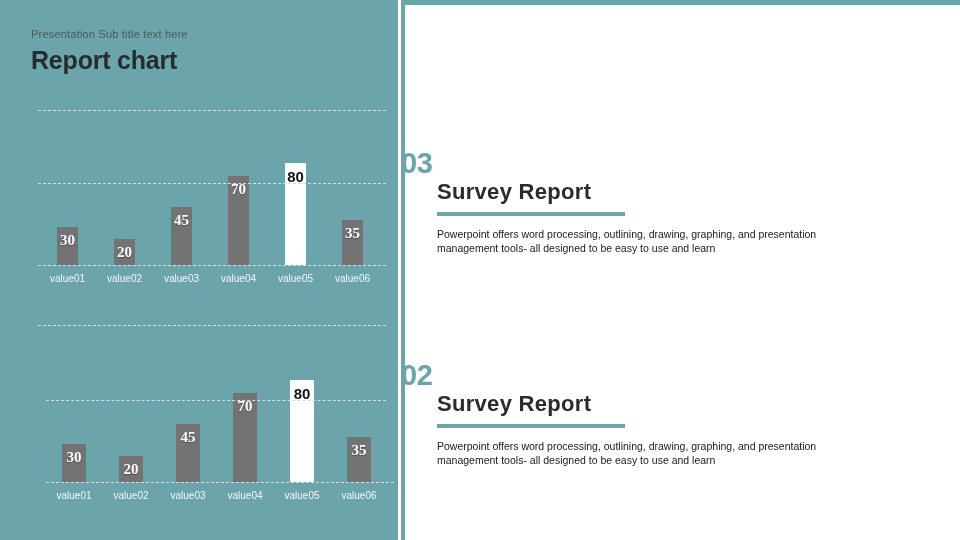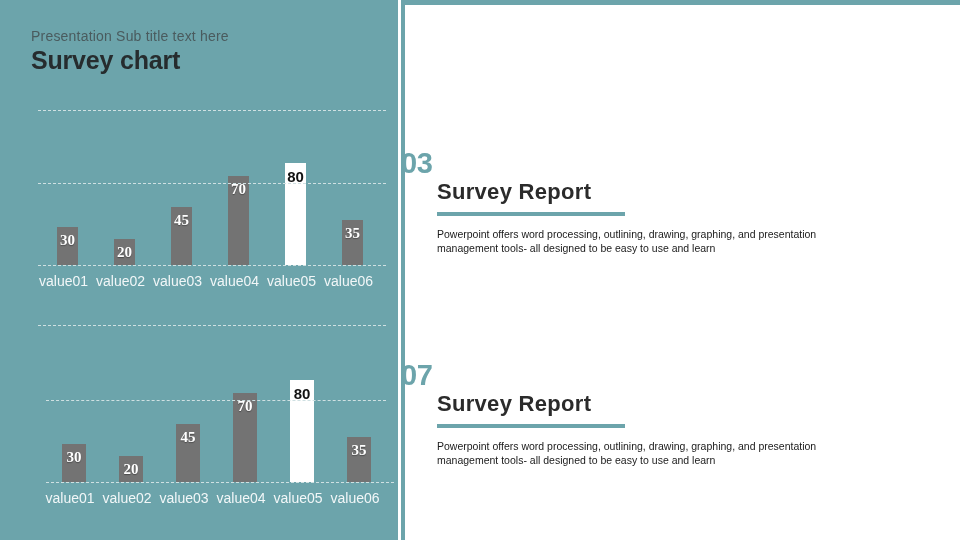--- a/index.html
+++ b/index.html
@@ -20,21 +20,21 @@
     position: absolute;
     left: 0; top: 0;
     width: 398px;
     height: 540px;
     background: #6ca4ab;
   }
 
   .subtitle {
     position: absolute;
     left: 31px; top: 28px;
-    font-size: 14px;
+    font-size: 11px;
     color: #4a5b5e;
     letter-spacing: 0.2px;
     white-space: nowrap;
   }
   .title {
     position: absolute;
     left: 31px; top: 46px;
     font-size: 25px;
     font-weight: bold;
     color: #262c2e;
@@ -82,21 +82,22 @@
     line-height: 1;
   }
   .bar.highlight .bar-value {
     color: #111111;
     font-family: "Liberation Sans", sans-serif;
     font-size: 15px;
     text-shadow: none;
   }
   .cat-label {
     position: absolute;
-    font-size: 14px;
+    text-align: center;
+    font-size: 10px;
     color: #f2f7f8;
     white-space: nowrap;
   }
 
   
   .divider-line {
     position: absolute;
     left: 401px; top: 0;
     width: 4px; height: 540px;
     background: #6ca4ab;
@@ -152,21 +153,21 @@
     line-height: 1.35;
     color: #1a1a1a;
   }
 </style>
 </head>
 <body>
 
 <div class="left-panel">
 
   <div class="subtitle">Presentation Sub title text here</div>
-  <div class="title">Survey chart</div>
+  <div class="title">Report chart</div>
 
   <div class="gridline" style="top:110px;"></div>
 
   <div class="chart" id="chart-1" style="left:38px; top:150px; width:348px; height:115px;">
     <div class="chart-baseline" style="top:115px;"></div>
   <div class="bar" style="left: 19px; width: 21px; height: 38px;">
         <div class="bar-value" style="top: 6px;">30</div>
       </div>
       <div class="cat-label" style="left: 1px; width: 57px; top: 123px;">value01</div>
       <div class="bar" style="left: 76px; width: 21px; height: 26px;">
@@ -230,18 +231,18 @@
 <div class="right-panel">
 
   <div class="section" id="section-1" style="top:144px;">
     <div class="sec-number">03</div>
     <div class="sec-heading">Survey Report</div>
     <div class="sec-accent"></div>
     <div class="sec-body">Powerpoint offers word processing, outlining, drawing, graphing, and presentation management tools- all designed to be easy to use and learn</div>
   </div>
 
   <div class="section" id="section-2" style="top:356px;">
-    <div class="sec-number">07</div>
+    <div class="sec-number">02</div>
     <div class="sec-heading">Survey Report</div>
     <div class="sec-accent"></div>
     <div class="sec-body">Powerpoint offers word processing, outlining, drawing, graphing, and presentation management tools- all designed to be easy to use and learn</div>
   </div>
 </div>
 
 </body></html>

